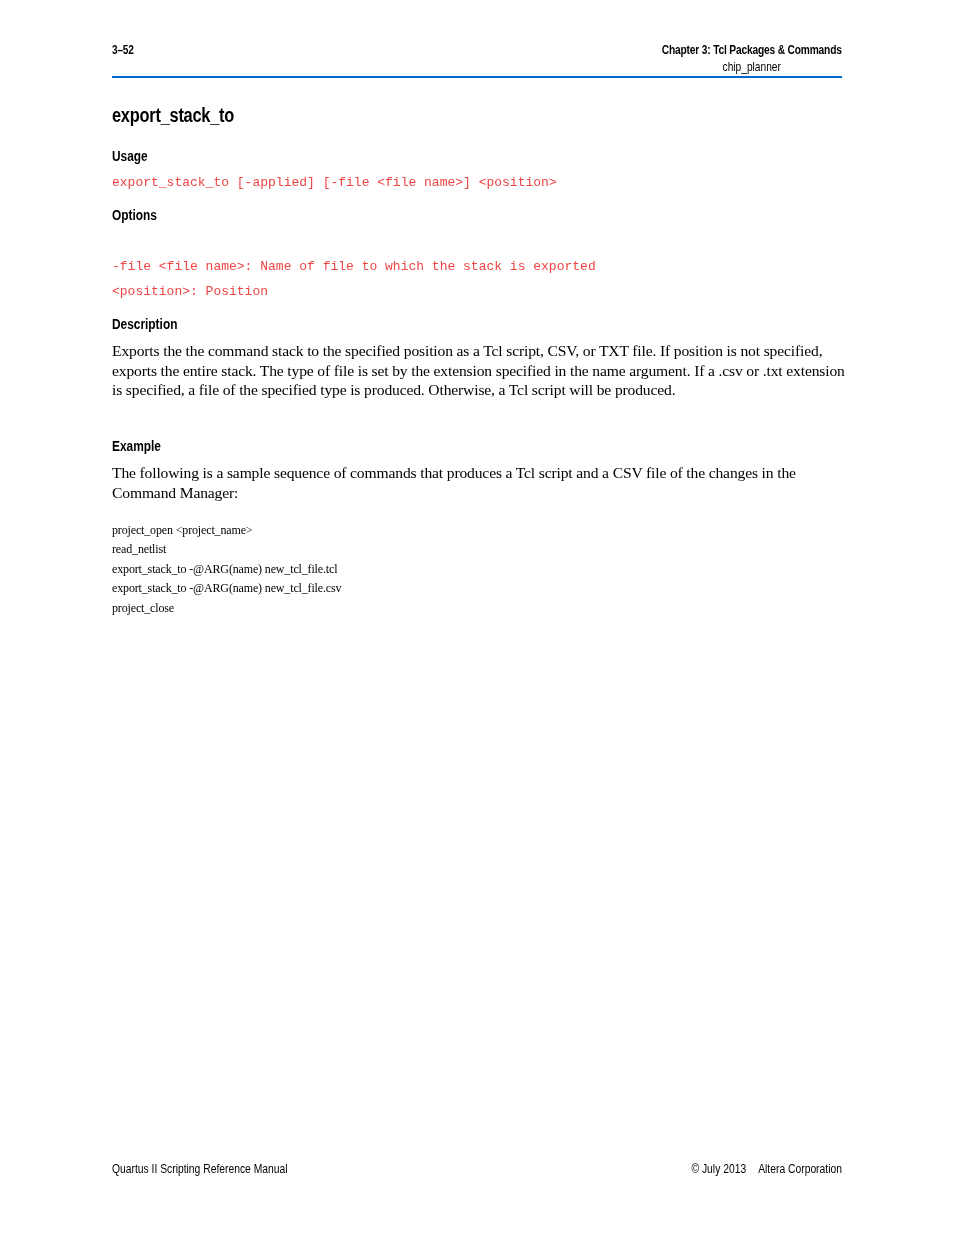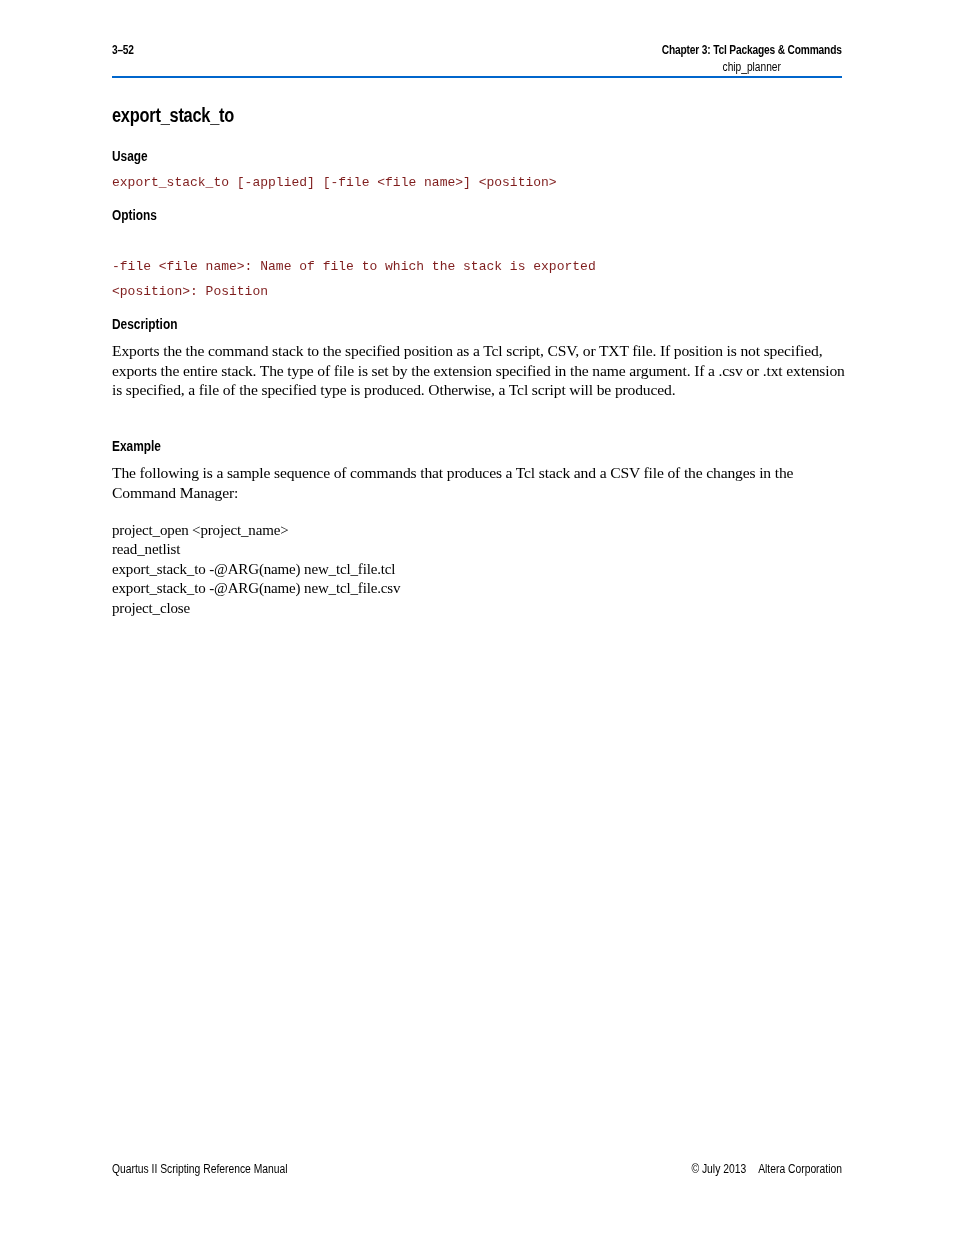--- a/index.html
+++ b/index.html
@@ -5,23 +5,23 @@
     html, body { margin: 0; padding: 0; background: #ffffff; }
     body { width: 954px; height: 1235px; position: relative; overflow: hidden; color: #000; }
     .hdr-left { position: absolute; left: 112px; top: 43px; font-family: "Liberation Sans", sans-serif; font-weight: bold; font-size: 12px; letter-spacing: -0.3px; transform: scaleX(0.85); transform-origin: left top; }
     .hdr-right { position: absolute; right: 112px; top: 43px; text-align: center; }
     .hdr-chapter { font-family: "Liberation Sans", sans-serif; font-weight: bold; font-size: 12px; letter-spacing: -0.2px; transform: scaleX(0.85); transform-origin: right top; white-space: nowrap; }
     .hdr-section { font-family: "Liberation Sans", sans-serif; font-size: 12px; margin-top: 3px; transform: scaleX(0.85); transform-origin: right top; white-space: nowrap; }
     .rule { position: absolute; left: 112px; width: 730px; top: 76px; height: 2px; background: #0066cc; }
     .content { position: absolute; left: 112px; top: 104px; width: 730px; }
     .title { font-family: "Liberation Sans", sans-serif; font-weight: bold; font-size: 20px; margin: 0; transform: scaleX(0.82); transform-origin: left top; white-space: nowrap; letter-spacing: -0.3px; }
     .sec { font-family: "Liberation Sans", sans-serif; font-weight: bold; font-size: 14.5px; transform: scaleX(0.82); transform-origin: left top; white-space: nowrap; position: absolute; left: 0; }
-    .mono { font-family: "Liberation Mono", monospace; font-size: 13px; color: #7f1d1d; position: absolute; left: 0; white-space: pre; }
+    .mono { font-family: "Liberation Mono", monospace; font-size: 13px; color: #ef4444; position: absolute; left: 0; white-space: pre; }
     .para { font-family: "Liberation Serif", serif; font-size: 15.6px; line-height: 19.5px; position: absolute; left: 0; width: 734px; letter-spacing: -0.15px; }
-    .codeline { font-family: "Liberation Serif", serif; font-size: 15px; line-height: 19.5px; position: absolute; left: 0; white-space: nowrap; letter-spacing: -0.15px; }
+    .codeline { font-family: "Liberation Serif", serif; font-size: 12px; line-height: 19.5px; position: absolute; left: 0; white-space: nowrap; letter-spacing: -0.15px; }
     .ftr-left { position: absolute; left: 112px; top: 1162px; font-family: "Liberation Sans", sans-serif; font-size: 12px; transform: scaleX(0.86); transform-origin: left top; white-space: nowrap; }
     .ftr-right { position: absolute; right: 112px; top: 1162px; font-family: "Liberation Sans", sans-serif; font-size: 12px; transform: scaleX(0.86); transform-origin: right top; white-space: nowrap; }
     .ftr-right span + span { margin-left: 14px; }
   </style>
 </head>
 <body>
 
 <div class="hdr-left">3–52</div>
 <div class="hdr-right">
   <div class="hdr-chapter">Chapter 3:  Tcl Packages &amp; Commands</div>
@@ -36,21 +36,21 @@
   <div class="mono" style="top:71px;">export_stack_to [-applied] [-file &lt;file name&gt;] &lt;position&gt;</div>
 
   <div class="sec" style="top:103px;">Options</div>
   <div class="mono" style="top:155px;">-file &lt;file name&gt;: Name of file to which the stack is exported</div>
   <div class="mono" style="top:180px;">&lt;position&gt;: Position</div>
 
   <div class="sec" style="top:212px;">Description</div>
   <div class="para" style="top:237px;">Exports the the command stack to the specified position as a Tcl script, CSV, or TXT file. If position is not specified, exports the entire stack. The type of file is set by the extension specified in the name argument. If a .csv or .txt extension is specified, a file of the specified type is produced. Otherwise, a Tcl script will be produced.</div>
 
   <div class="sec" style="top:334px;">Example</div>
-  <div class="para" style="top:359px;">The following is a sample sequence of commands that produces a Tcl stack and a CSV file of the changes in the Command Manager:</div>
+  <div class="para" style="top:359px;">The following is a sample sequence of commands that produces a Tcl script and a CSV file of the changes in the Command Manager:</div>
 
   <div class="codeline" style="top:417px;">project_open &lt;project_name&gt;</div>
   <div class="codeline" style="top:436px;">read_netlist</div>
   <div class="codeline" style="top:475px;">export_stack_to -@ARG(name) new_tcl_file.csv</div>
   <div class="codeline" style="top:456px;">export_stack_to -@ARG(name) new_tcl_file.tcl</div>
   <div class="codeline" style="top:495px;">project_close</div>
 </div>
 
 <div class="ftr-left">Quartus II Scripting Reference Manual</div>
 <div class="ftr-right">

